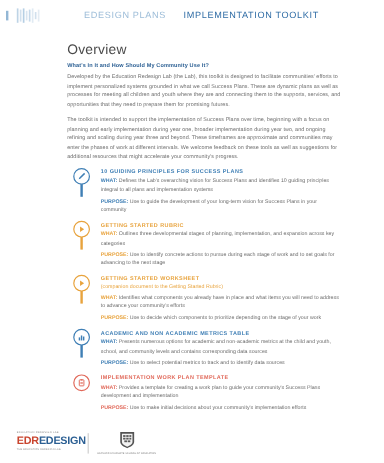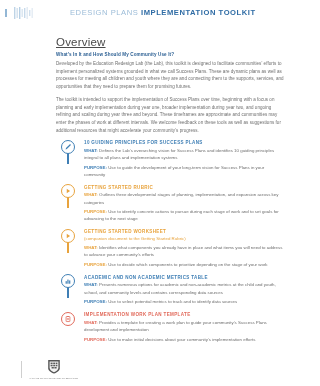--- a/index.html
+++ b/index.html
@@ -18,27 +18,27 @@
   }
   .header-logo{
     width:56px;height:16px;margin-left:4px;
     position:relative;flex:none;opacity:.75;
   }
   .header-title{
     margin-left:10px;font-size:7.6px;letter-spacing:.55px;
     white-space:nowrap;line-height:1;
   }
   .ht-light{color:#9cbcd8;font-weight:400;}
-  .ht-bold{color:#2f6ca5;font-weight:700;}
+  .ht-bold{color:#2f6ca5;font-weight:400;margin-left:12px;}
 
   
   .content{padding:6px 12px 0 56px;box-sizing:border-box;}
   .overview-title{
     font-size:11.5px;color:#4a4a4a;font-weight:400;
-    margin:4px 0 4px 0;letter-spacing:.2px;text-decoration:underline;
+    margin:4px 0 4px 0;letter-spacing:.2px;
   }
   .lede{
     font-size:4.6px;font-weight:700;color:#2b5f93;
     margin:0 0 3px 0;letter-spacing:.12px;
   }
   .para{
     font-size:4.5px;line-height:1.72;color:#6d6d6d;
     margin:0 0 5px 0;text-align:left;letter-spacing:.05px;
   }
 
@@ -211,20 +211,25 @@
           <div class="tl-head">IMPLEMENTATION WORK PLAN TEMPLATE</div>
           <div class="tl-p"><span class="lbl">WHAT:</span><span> Provides a template for creating a work plan to guide your community's Success Plans development and implementation</span></div>
           <div class="tl-p"><span class="lbl">PURPOSE:</span><span> Use to make initial decisions about your community's implementation efforts</span></div>
         </div>
       </div>
 
     </div>
   </div>
 
   <div class="footer">
+    <div class="edr-logo">
+      <div class="edr-top">EDUCATION REDESIGN LAB</div>
+      <div class="edr-word"><span class="r">EDR</span><span class="b">EDESIGN</span></div>
+      <div class="edr-bottom">THE EDUCATION REDESIGN LAB</div>
+    </div>
     <div class="foot-div"></div>
     <div class="foot-right">
       <div class="crest">
         <svg width="14" height="15" viewBox="0 0 14 15">
           <path d="M1.2 1h11.6v8.2c0 2.6-3 4.3-5.8 5.3C4.2 13.5 1.2 11.8 1.2 9.2z" fill="#545454"></path>
           <path d="M2.6 2.4h8.8v6.7c0 2-2.3 3.3-4.4 4.1-2.1-.8-4.4-2.1-4.4-4.1z" fill="#f2f2f2"></path>
           <rect x="3.6" y="3.6" width="2" height="1.5" fill="#5a5a5a"></rect>
           <rect x="6.2" y="3.6" width="2" height="1.5" fill="#5a5a5a"></rect>
           <rect x="8.8" y="3.6" width="1.6" height="1.5" fill="#5a5a5a"></rect>
           <rect x="3.6" y="5.8" width="2" height="1.5" fill="#5a5a5a"></rect>

